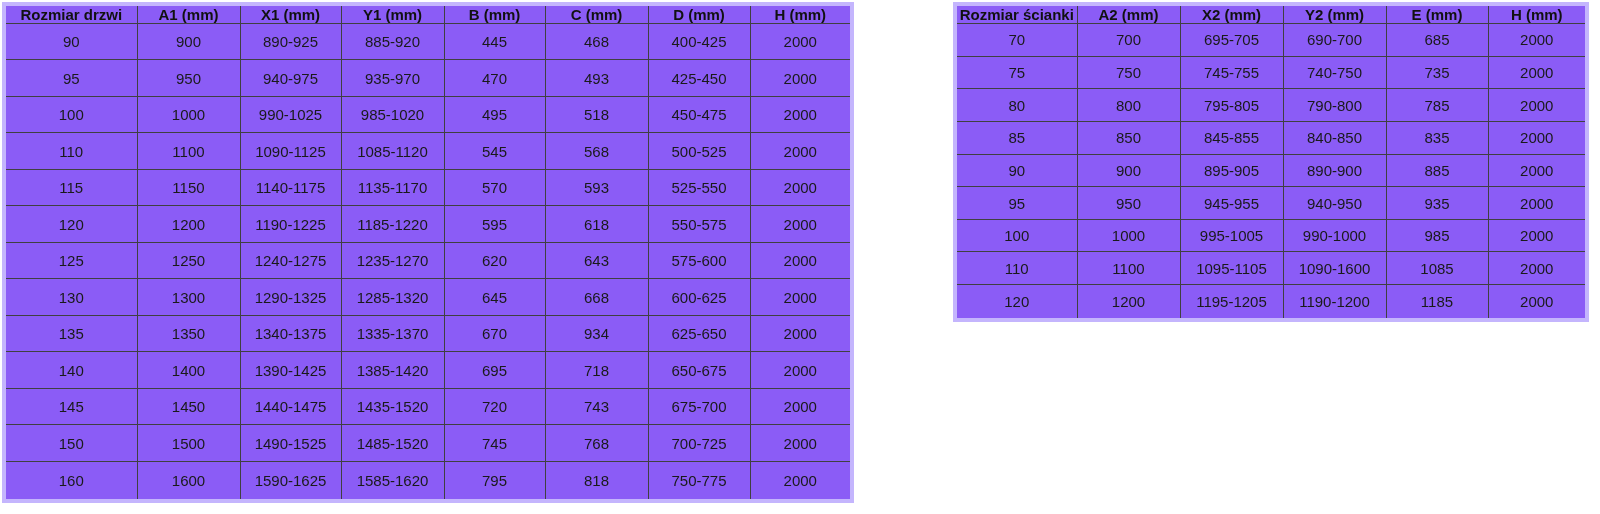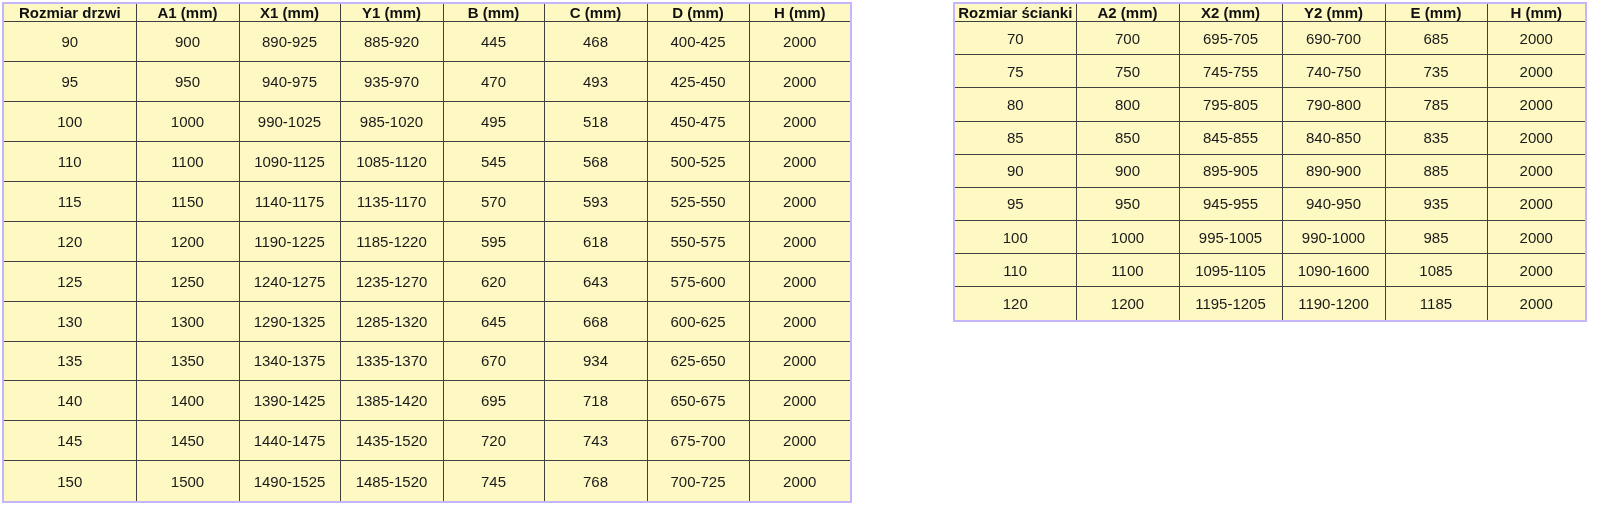--- a/index.html
+++ b/index.html
@@ -8,22 +8,22 @@
     background: #ffffff;
     font-family: "Liberation Sans", sans-serif;
     overflow: hidden;
   }
   .canvas { position: relative; width: 1600px; height: 514px; background: #ffffff; }
 
   table.spec {
     position: absolute;
     border-collapse: collapse;
     table-layout: fixed;
-    background: #fef9c3;
-    border: 2px solid #c4b5fd;
+    background: #8b5cf6;
+    border: 4px solid #c4b5fd;
   }
   table.spec th, table.spec td {
     border: 1px solid #404040;
     text-align: center;
     vertical-align: middle;
     color: #1a1a1a;
     font-size: 15px;
     padding: 0 2px;
     overflow: hidden;
     white-space: nowrap;
@@ -177,20 +177,30 @@
         <tr>
           <td>150</td>
           <td>1500</td>
           <td>1490-1525</td>
           <td>1485-1520</td>
           <td>745</td>
           <td>768</td>
           <td>700-725</td>
           <td>2000</td>
         </tr>
+        <tr>
+          <td>160</td>
+          <td>1600</td>
+          <td>1590-1625</td>
+          <td>1585-1620</td>
+          <td>795</td>
+          <td>818</td>
+          <td>750-775</td>
+          <td>2000</td>
+        </tr>
       </tbody>
   </table>
 
   <table class="spec" id="wall-table">
     <colgroup>
       <col style="width:122px">
         <col style="width:103px">
         <col style="width:103px">
       <col style="width:103px">
         <col style="width:102px">

